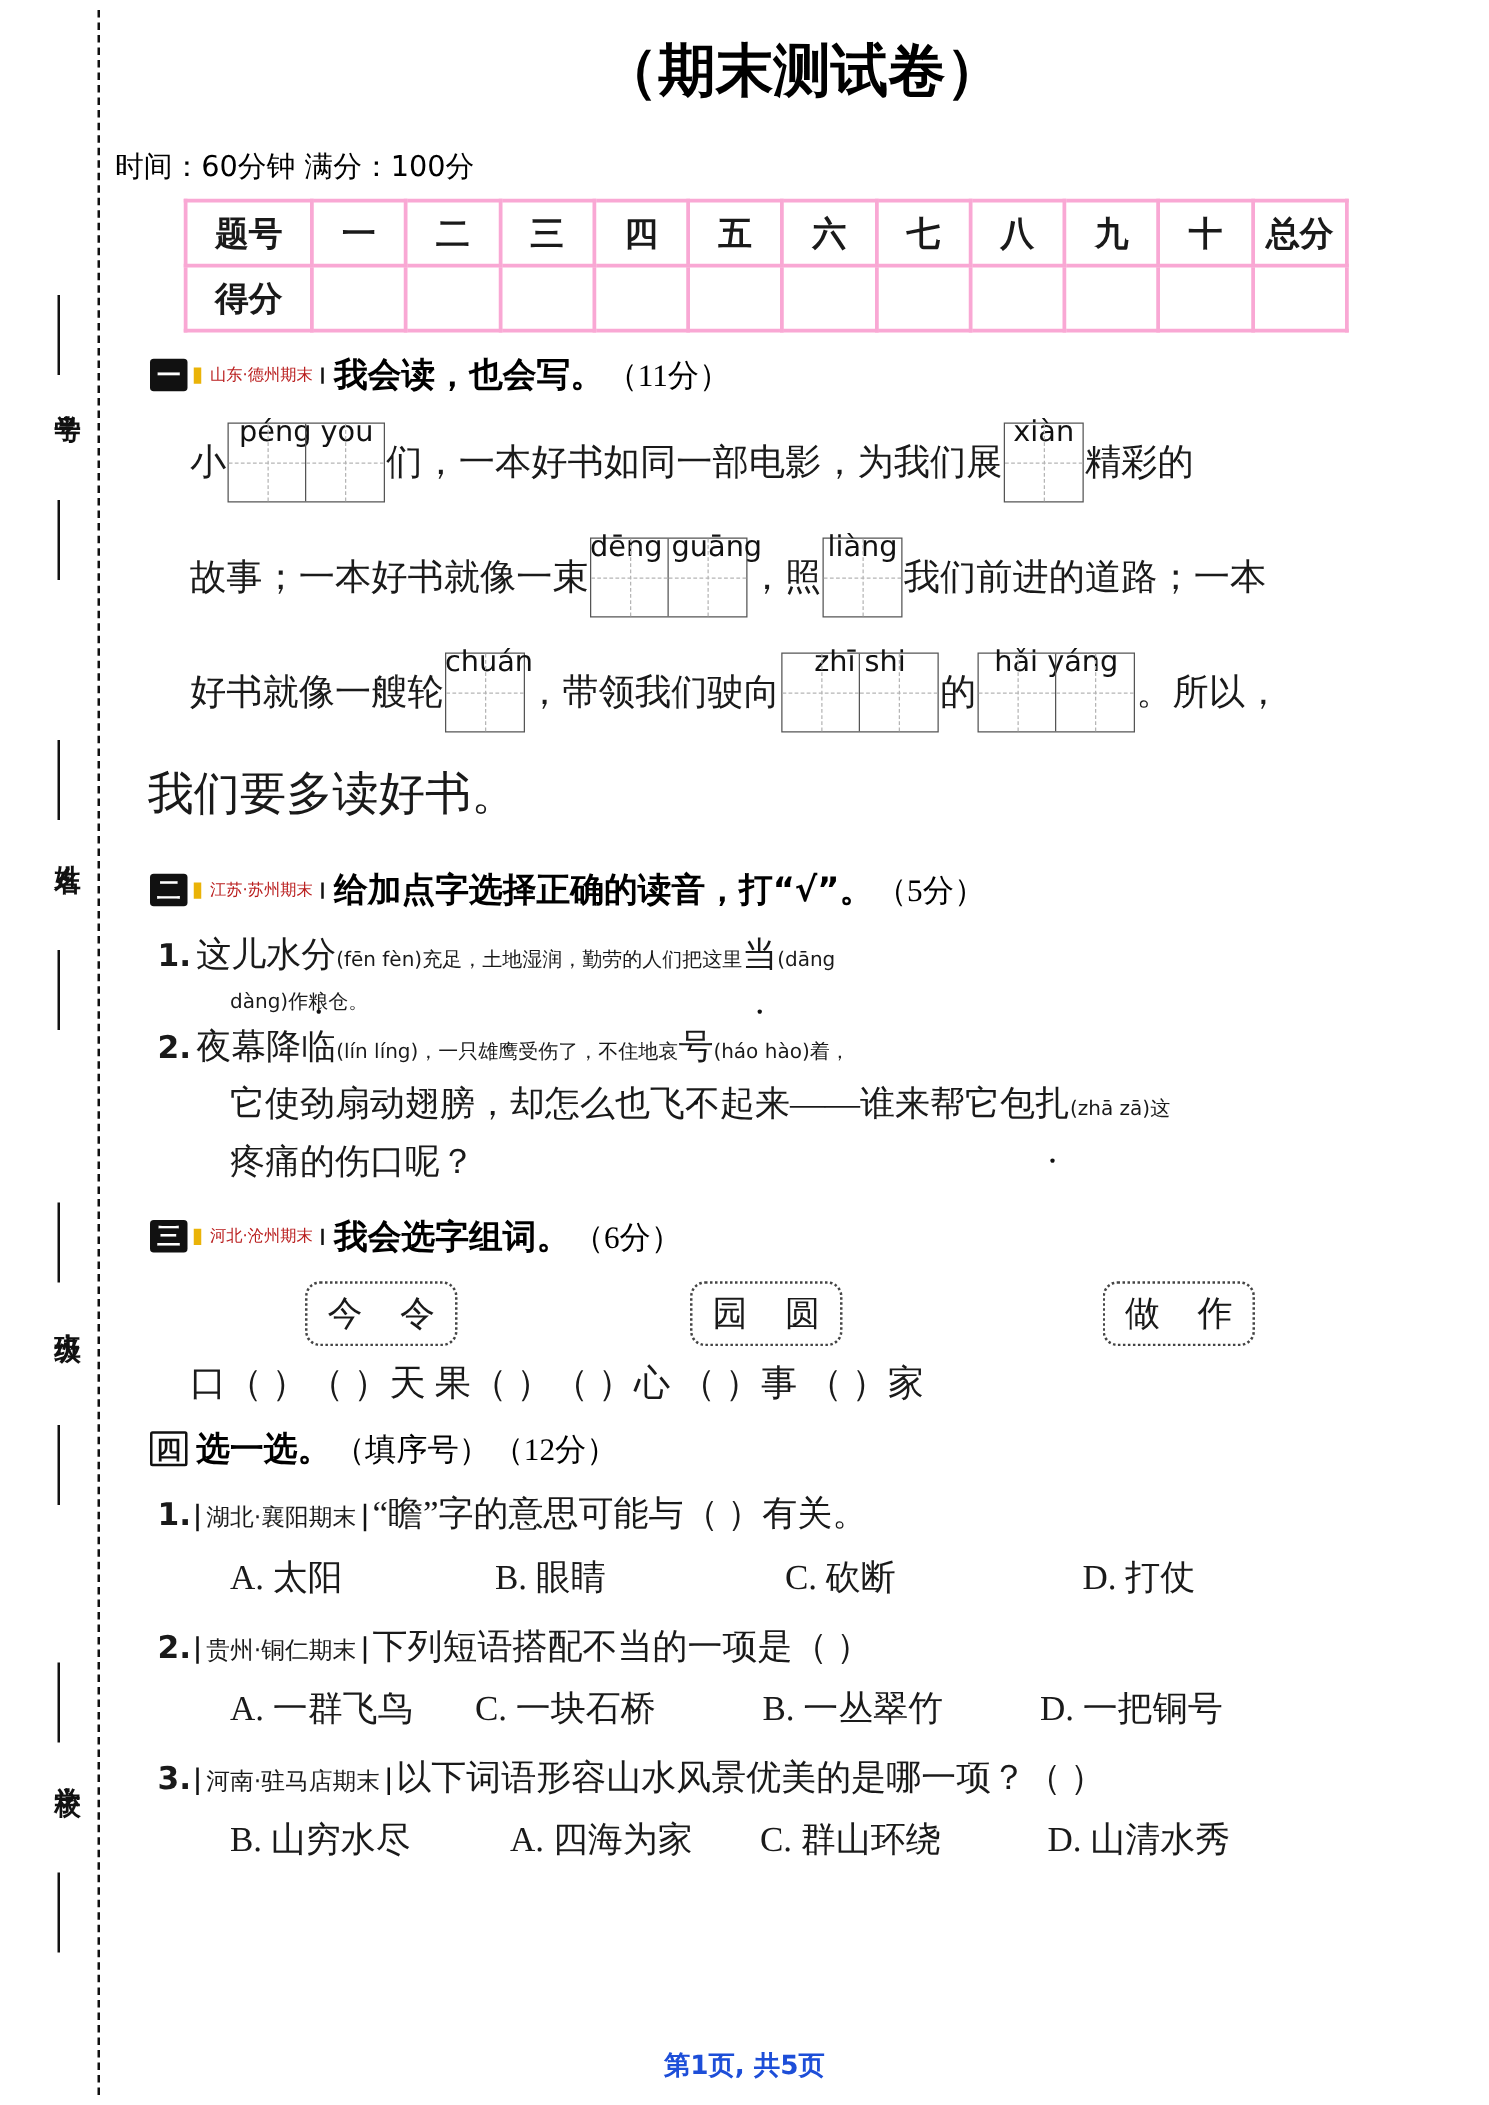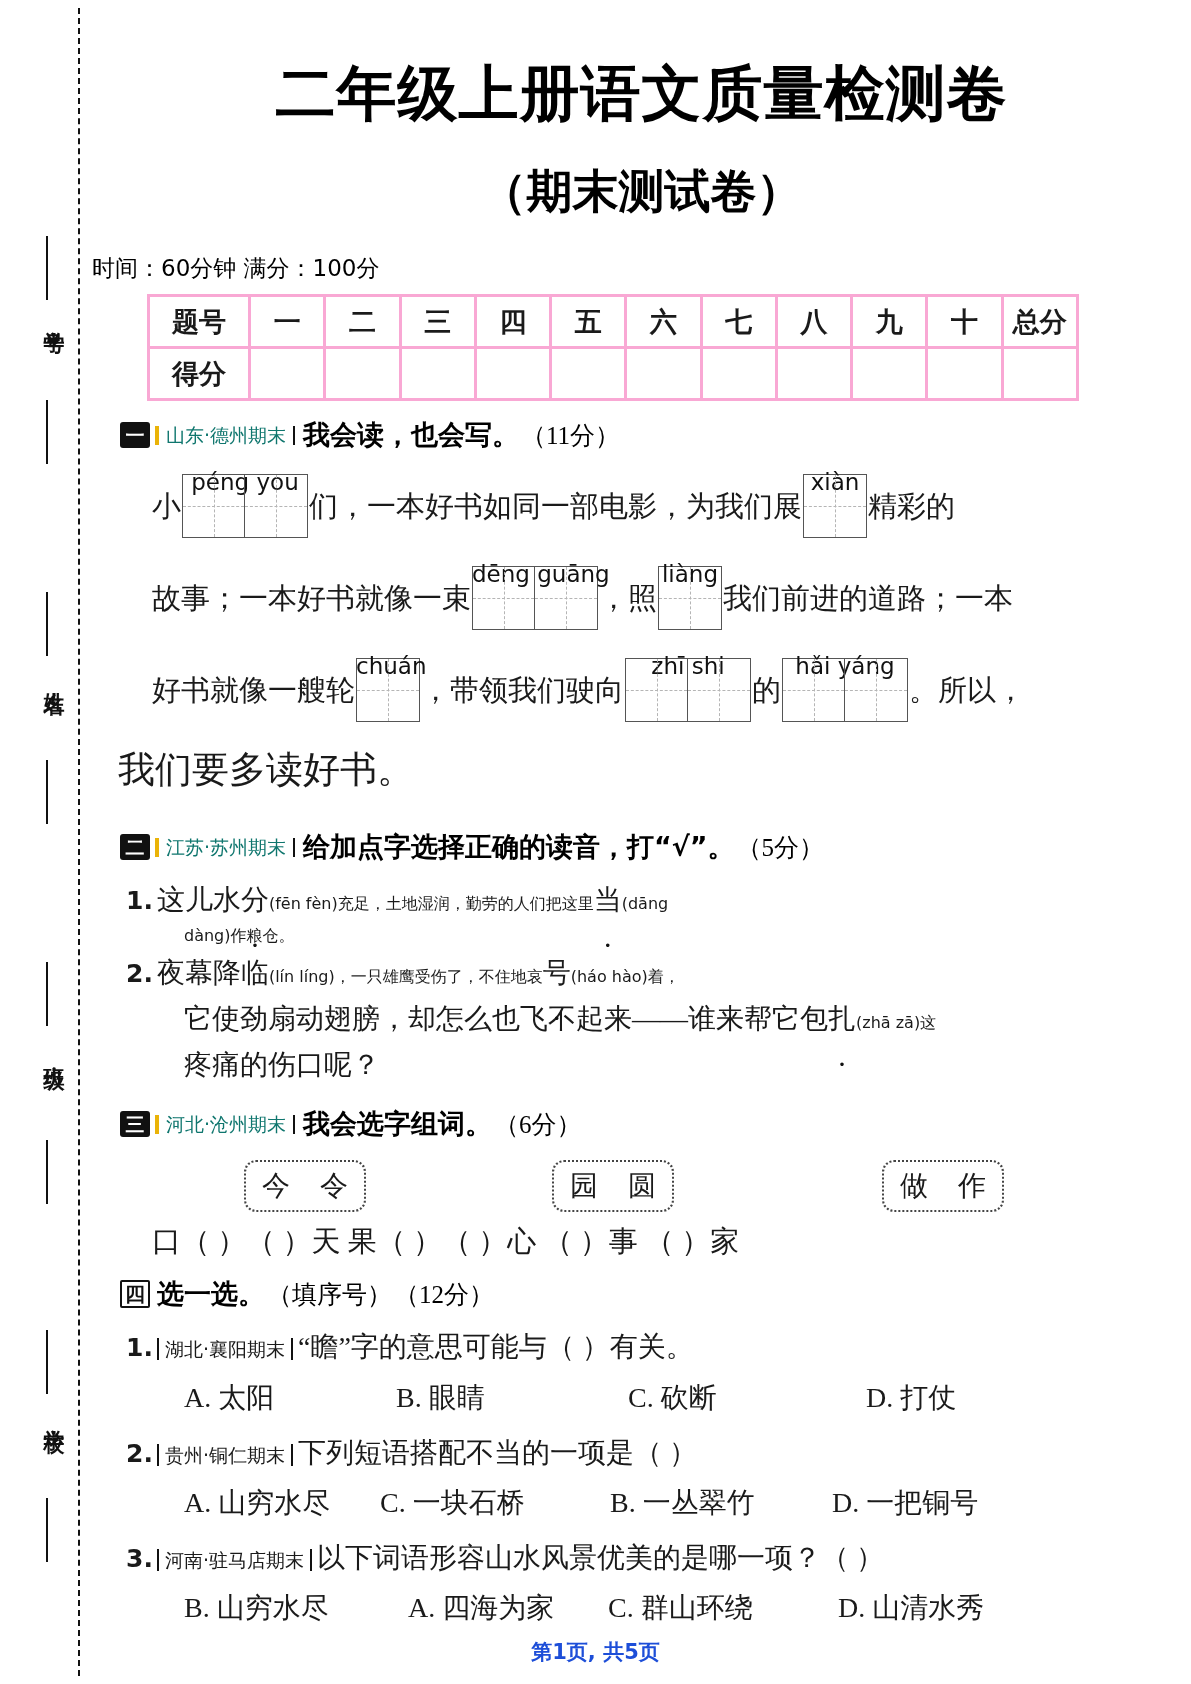--- a/index.html
+++ b/index.html
@@ -93,27 +93,27 @@
     border-radius:3px;
     margin-right:5px;
     flex:0 0 auto;
   }
   .sec-num.plain{
     background:#fff;color:#111;border:2px solid #111;
     height:24px;line-height:24px;width:26px;font-size:20px;
     border-radius:2px;
   }
   .sec-src{
-    font-size:19px;
+    font-size:13px;
     padding:0 7px;
-    border-left:4px solid #eab308;
+    border-left:6px solid #eab308;
     border-right:2px solid #111;
     line-height:1;
     white-space:nowrap;
-    color:#0f766e;
+    color:#b91c1c;
   }
   .sec-title{
     font-size:27px;font-weight:bold;margin-left:8px;white-space:nowrap;color:#000;
   }
   .sec-pts{
     font-size:25px;margin-left:2px;
     font-family:"Liberation Serif","DejaVu Serif",serif;
     color:#000;
   }
   
@@ -263,21 +263,20 @@
   <div class="side-label" style="top:1000px;height:130px">班级：</div>
   <div class="side-rule" style="top:1140px"></div>
 
   <div class="side-rule" style="top:1330px"></div>
   <div class="side-label" style="top:1368px;height:120px">学校：</div>
   <div class="side-rule" style="top:1498px"></div>
 </div>
 
 <div class="page">
 
-  <div class="title">二年级上册语文质量检测卷</div>
   <div class="subtitle">（期末测试卷）</div>
   <div class="meta">时间：60分钟  满分：100分</div>
 
   <table class="score">
     <tbody>
         <tr>
       <td class="hd">题号</td>
       <td>一</td>
       <td>二</td>
       <td>三</td>
@@ -402,21 +401,21 @@
     <span class="opt" style="width:212px">A. 太阳</span>
     <span class="opt" style="width:232px">B. 眼睛</span>
     <span class="opt" style="width:238px">C. 砍断</span>
     <span class="opt">D. 打仗</span>
   </div>
 
   <div class="q" style="margin-top:6px">
     <div class="qbody"><span class="qnum">2.</span><span class="qsrc">贵州·铜仁期末</span><span>下列短语搭配不当的一项是（         ）</span></div>
   </div>
   <div class="opts">
-    <span class="opt" style="width:196px">A. 山穷水尽</span>
+    <span class="opt" style="width:196px">A. 一群飞鸟</span>
     <span class="opt" style="width:230px">C. 一块石桥</span>
     <span class="opt" style="width:222px">B. 一丛翠竹</span>
     <span class="opt">D. 一把铜号</span>
   </div>
 
   <div class="q" style="margin-top:6px">
     <div class="qbody"><span class="qnum">3.</span><span class="qsrc">河南·驻马店期末</span><span>以下词语形容山水风景优美的是哪一项？（          ）</span></div>
   </div>
   <div class="opts">
     <span class="opt" style="width:224px">B. 山穷水尽</span>

